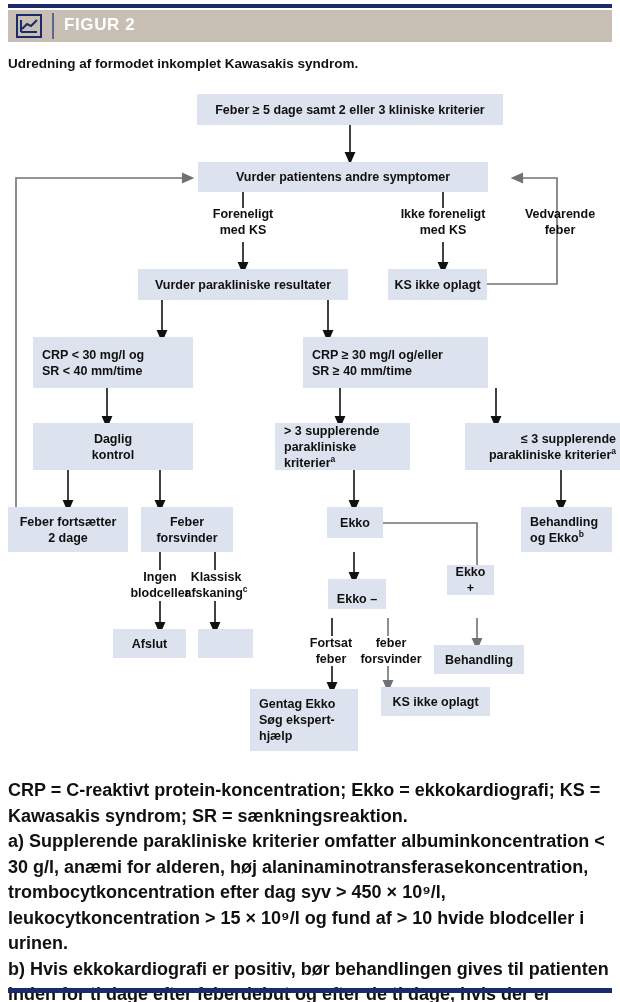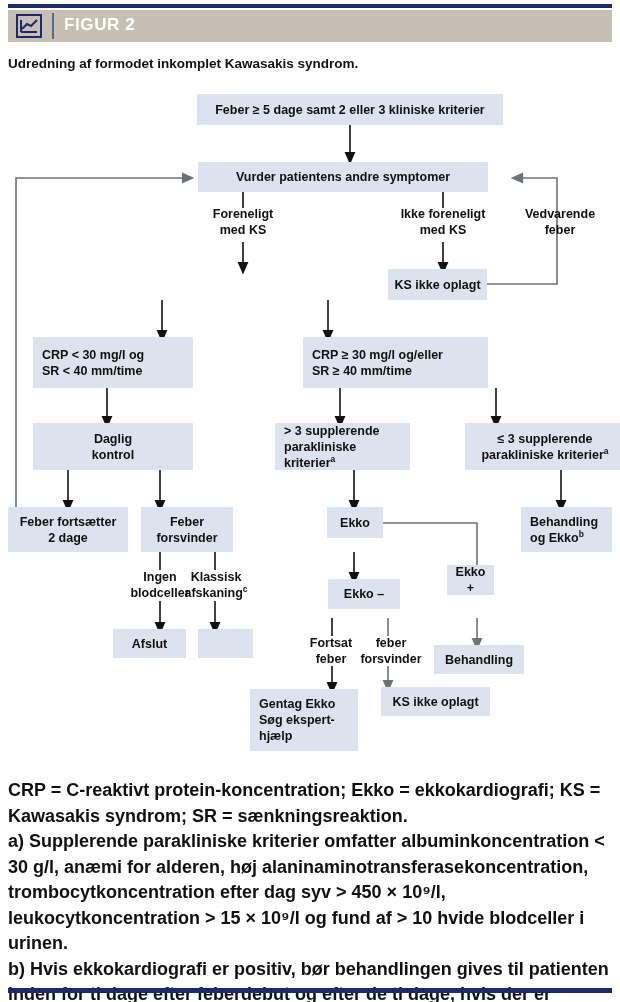--- a/index.html
+++ b/index.html
@@ -137,20 +137,23 @@
   </svg>
 
   <div class="node" style="left:197px;top:6px;width:306px;height:31px;">
     <span>Feber ≥ 5 dage samt 2 eller 3 kliniske kriterier</span>
   </div>
 
   <div class="node" style="left:198px;top:74px;width:290px;height:30px;">
     <span>Vurder patientens andre symptomer</span>
   </div>
 
+  <div class="node" style="left:138px;top:181px;width:210px;height:31px;">
+    <span>Vurder parakliniske resultater</span>
+  </div>
 
   <div class="node" style="left:388px;top:181px;width:99px;height:31px;">
     <span>KS ikke oplagt</span>
   </div>
 
   <div class="node left-al" style="left:33px;top:249px;width:160px;height:51px;flex-direction:column;align-items:flex-start;justify-content:center;">
     <span>CRP &lt; 30 mg/l og</span>
     <span>SR &lt; 40 mm/time</span>
   </div>
 
@@ -162,21 +165,21 @@
   <div class="node" style="left:33px;top:335px;width:160px;height:47px;flex-direction:column;justify-content:center;">
     <span>Daglig</span>
     <span>kontrol</span>
   </div>
 
   <div class="node left-al" style="left:275px;top:335px;width:135px;height:47px;flex-direction:column;align-items:flex-start;justify-content:center;">
     <span>&gt; 3 supplerende</span>
     <span><span>parakliniske kriterier</span><sup>a</sup></span>
   </div>
 
-  <div class="node left-al" style="left:465px;top:335px;width:155px;height:47px;flex-direction:column;align-items:center;justify-content:center;">
+  <div class="node left-al" style="left:465px;top:335px;width:155px;height:47px;flex-direction:column;align-items:flex-end;justify-content:center;">
     <span>≤ 3 supplerende</span>
     <span><span>parakliniske kriterier</span><sup>a</sup></span>
   </div>
 
   <div class="node" style="left:8px;top:419px;width:120px;height:45px;flex-direction:column;">
     <span>Feber fortsætter</span>
     <span>2 dage</span>
   </div>
 
   <div class="node" style="left:141px;top:419px;width:92px;height:45px;flex-direction:column;">
@@ -194,21 +197,21 @@
   </div>
 
   <div class="node" style="left:113px;top:541px;width:73px;height:29px;">
     <span>Afslut</span>
   </div>
 
   <div class="node" style="left:198px;top:541px;width:55px;height:29px;">
     <span></span>
   </div>
 
-  <div class="node" style="left:328px;top:491px;width:72px;height:30px;">
+  <div class="node" style="left:328px;top:491px;width:58px;height:30px;align-items:flex-end;">
     <span>Ekko –</span>
   </div>
 
   <div class="node" style="left:447px;top:477px;width:47px;height:30px;">
     <span>Ekko +</span>
   </div>
 
   <div class="node" style="left:434px;top:557px;width:90px;height:29px;">
     <span>Behandling</span>
   </div>

